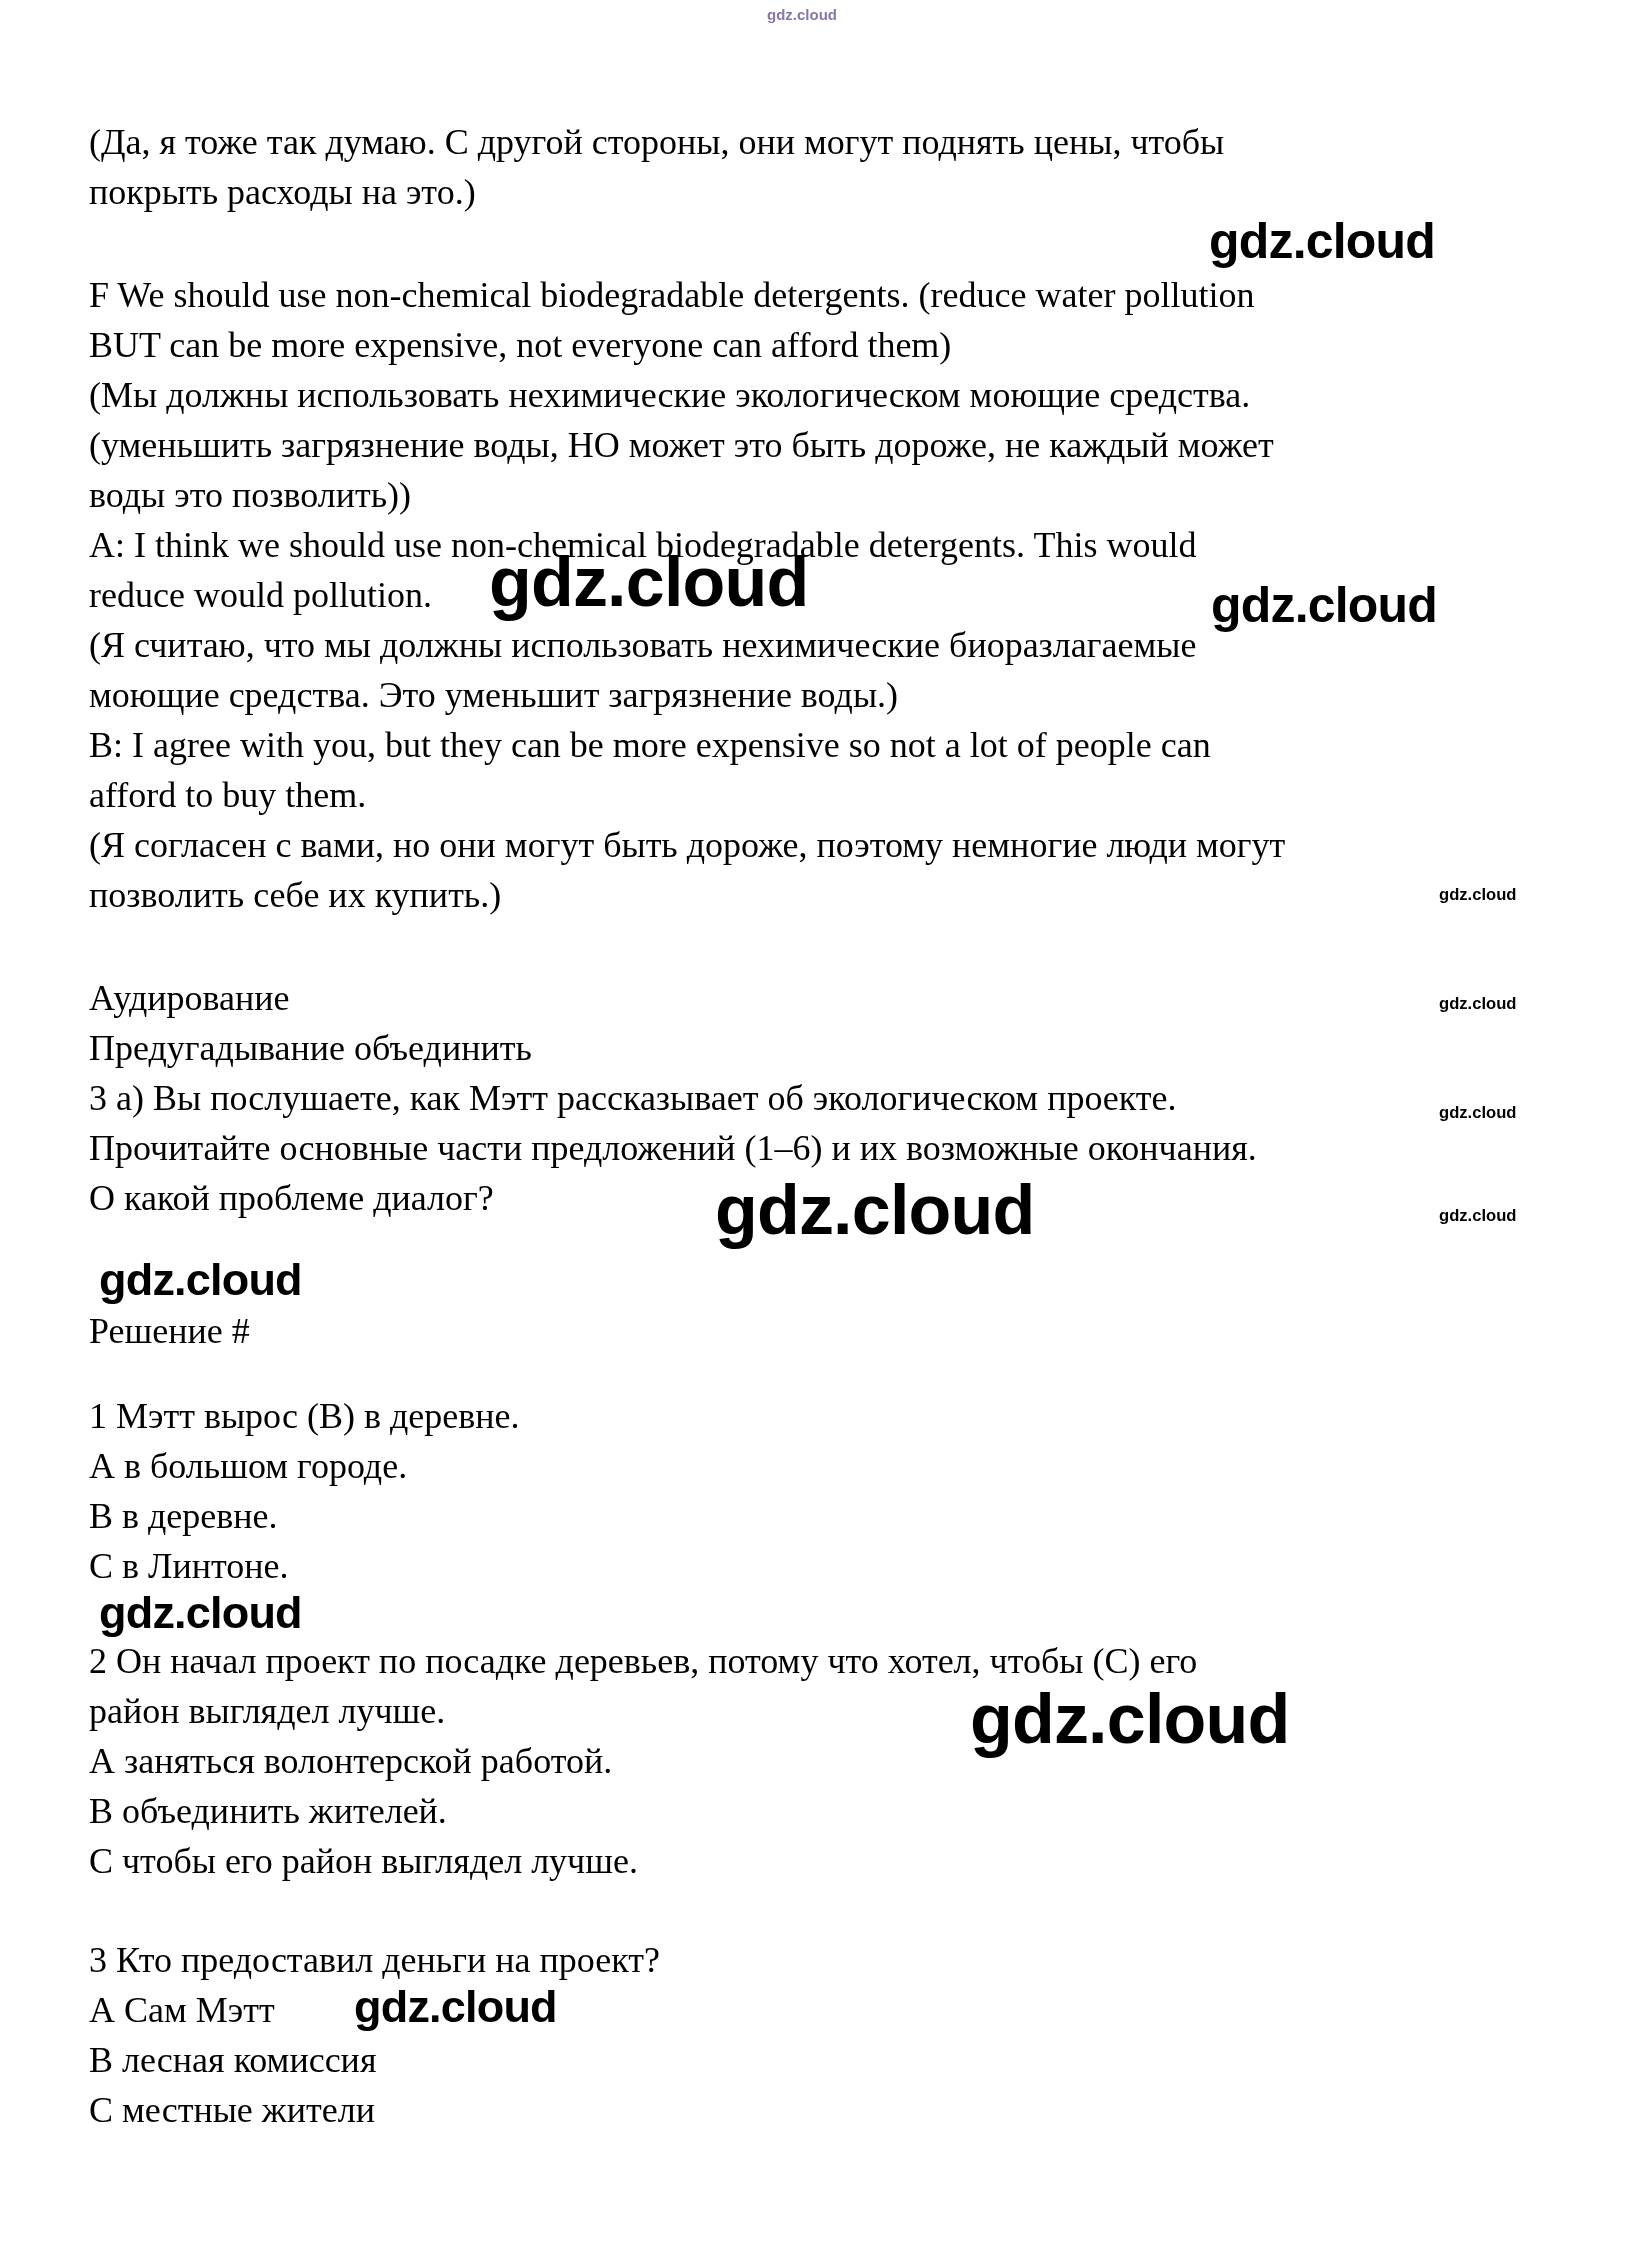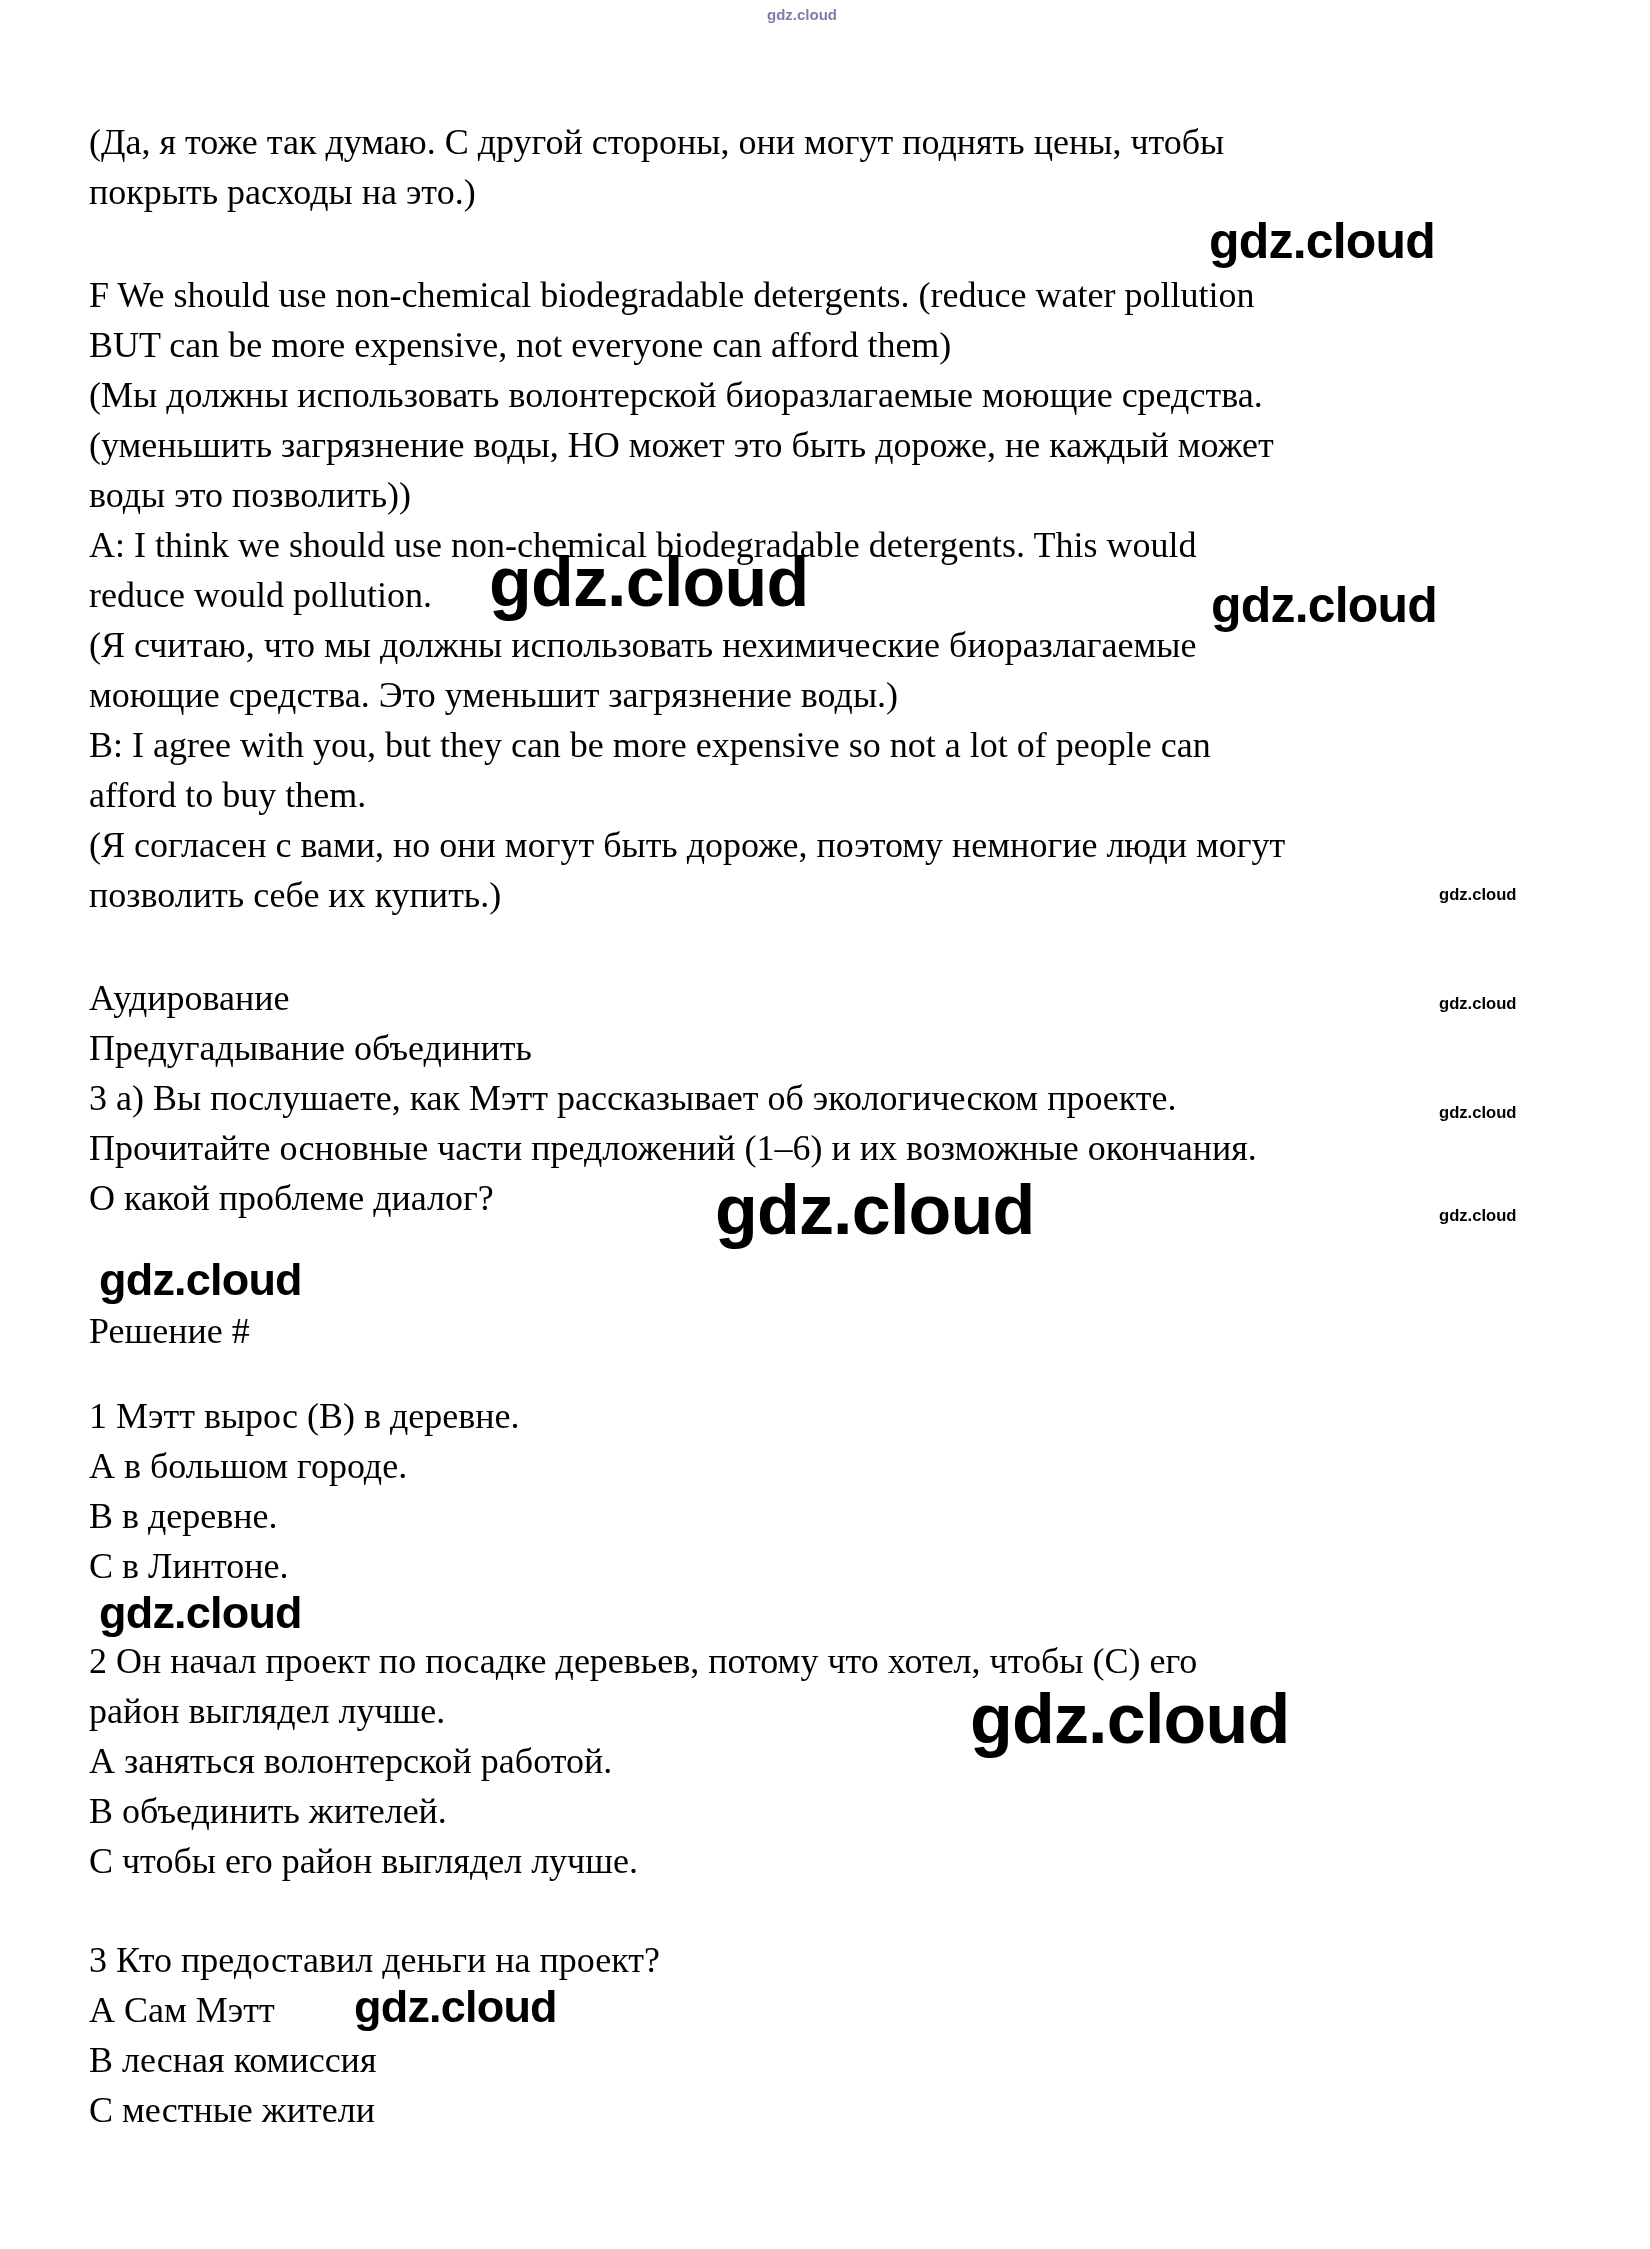--- a/index.html
+++ b/index.html
@@ -47,21 +47,21 @@
 <body>
 
 <div class="page">
 
   <div class="content">
     <div class="ln">(Да, я тоже так думаю. С другой стороны, они могут поднять цены, чтобы</div>
     <div class="ln">покрыть расходы на это.)</div>
     <div class="sp" style="height:53px"></div>
     <div class="ln">F We should use non-chemical biodegradable detergents. (reduce water pollution</div>
     <div class="ln">BUT can be more expensive, not everyone can afford them)</div>
-    <div class="ln">(Мы должны использовать волонтерской биоразлагаемые моющие средства.</div>
+    <div class="ln">(Мы должны использовать нехимические экологическом моющие средства.</div>
     <div class="ln">(уменьшить загрязнение воды, НО может это быть дороже, не каждый может</div>
     <div class="ln">воды это позволить))</div>
     <div class="ln">A: I think we should use non-chemical biodegradable detergents. This would</div>
     <div class="ln">reduce would pollution.</div>
     <div class="ln">(Я считаю, что мы должны использовать нехимические биоразлагаемые</div>
     <div class="ln">моющие средства. Это уменьшит загрязнение воды.)</div>
     <div class="ln">B: I agree with you, but they can be more expensive so not a lot of people can</div>
     <div class="ln">afford to buy them.</div>
     <div class="ln">(Я согласен с вами, но они могут быть дороже, поэтому немногие люди могут</div>
     <div class="ln">позволить себе их купить.)</div>

